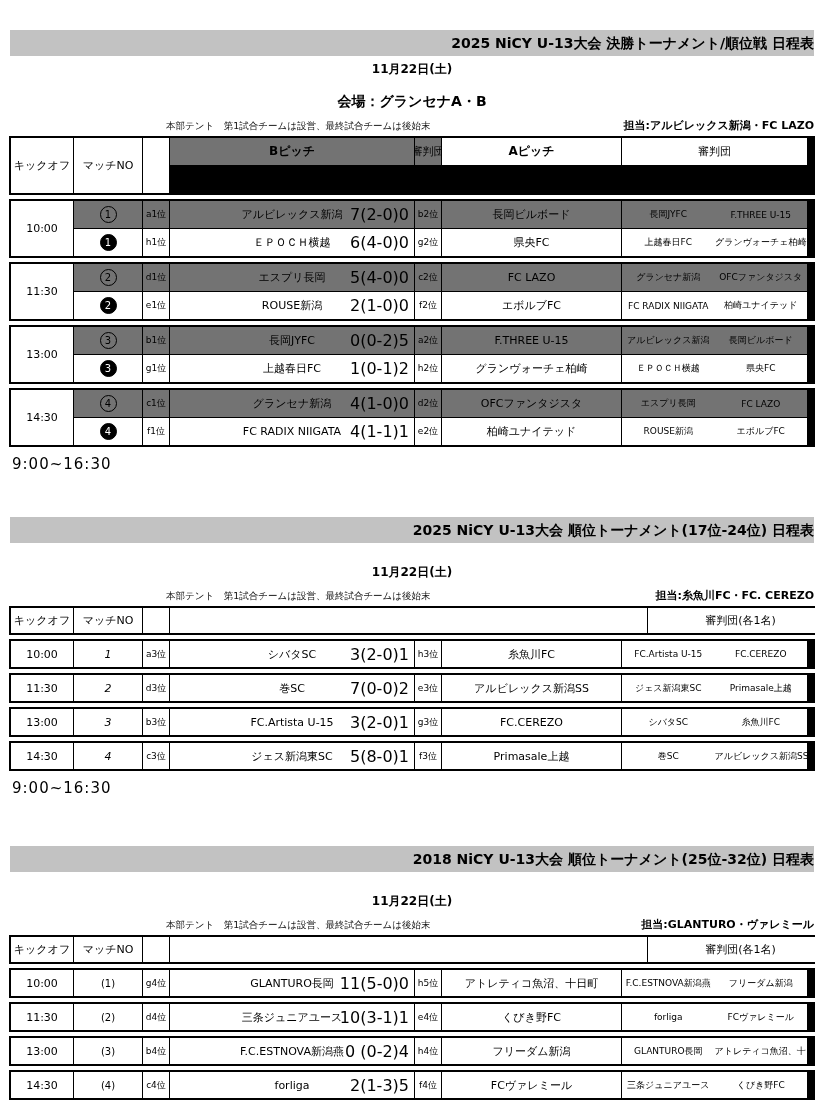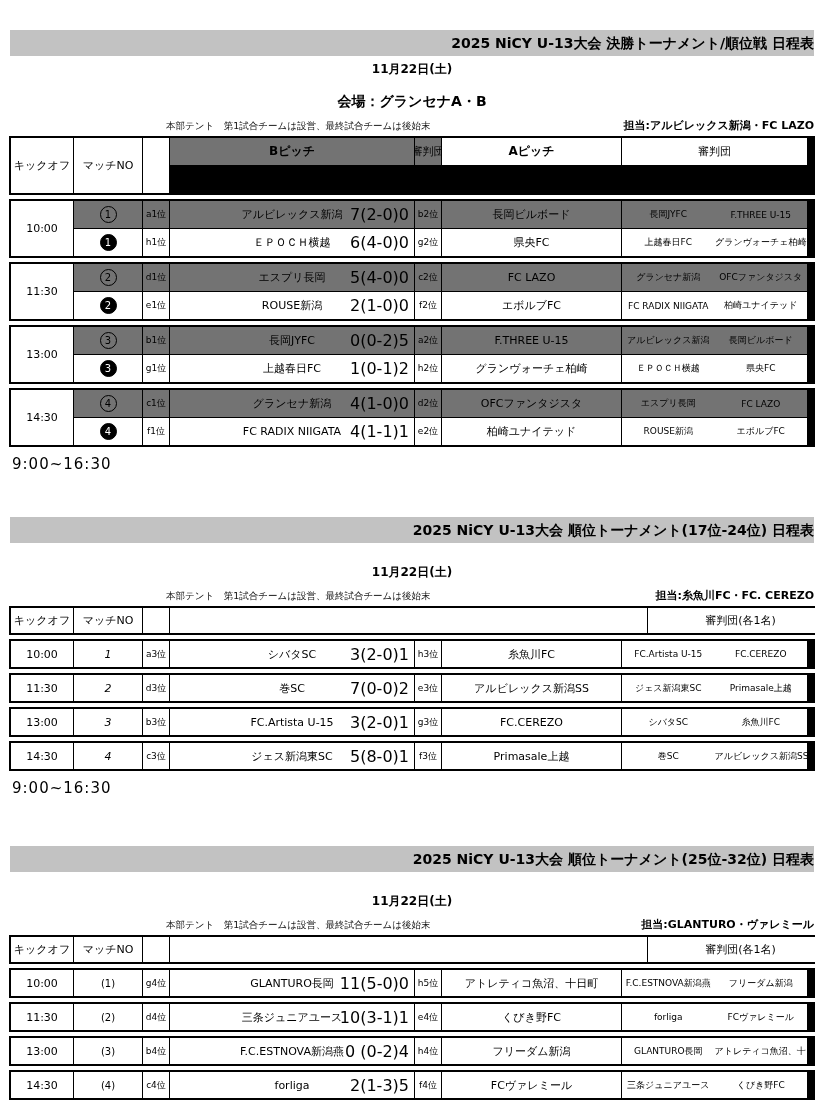--- a/index.html
+++ b/index.html
@@ -288,21 +288,21 @@
       <div class="c ref">
           <span>巻SC</span>
           <span>アルビレックス新潟SS</span>
         </div>
     </div>
 
     <div class="timerange">9:00~16:30</div>
   </div>
 
   <div class="s3">
-    <div class="titlebar">2025 NiCY U-13大会 順位トーナメント(25位-32位) 日程表</div>
+    <div class="titlebar">2018 NiCY U-13大会 順位トーナメント(25位-32位) 日程表</div>
     <div class="dateline">11月22日(土)</div>
     <div class="gap-b"></div>
     <div class="noteline">
       <span class="note">本部テント　第1試合チームは設営、最終試合チームは後始末</span>
       <span class="charge">担当:GLANTURO・ヴァレミール</span>
     </div>
 
     <div class="tb t2h">
       <div class="c hd">キックオフ</div>
       <div class="c hd">マッチNO</div>

